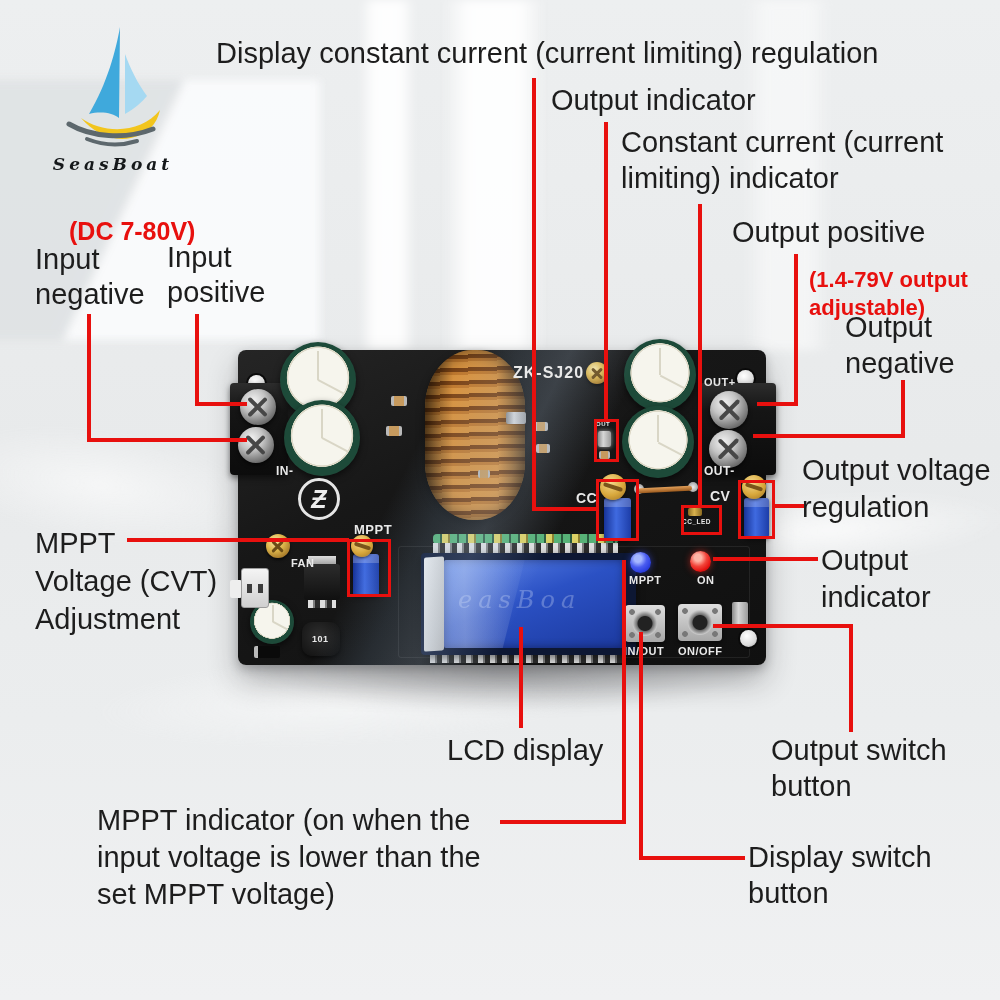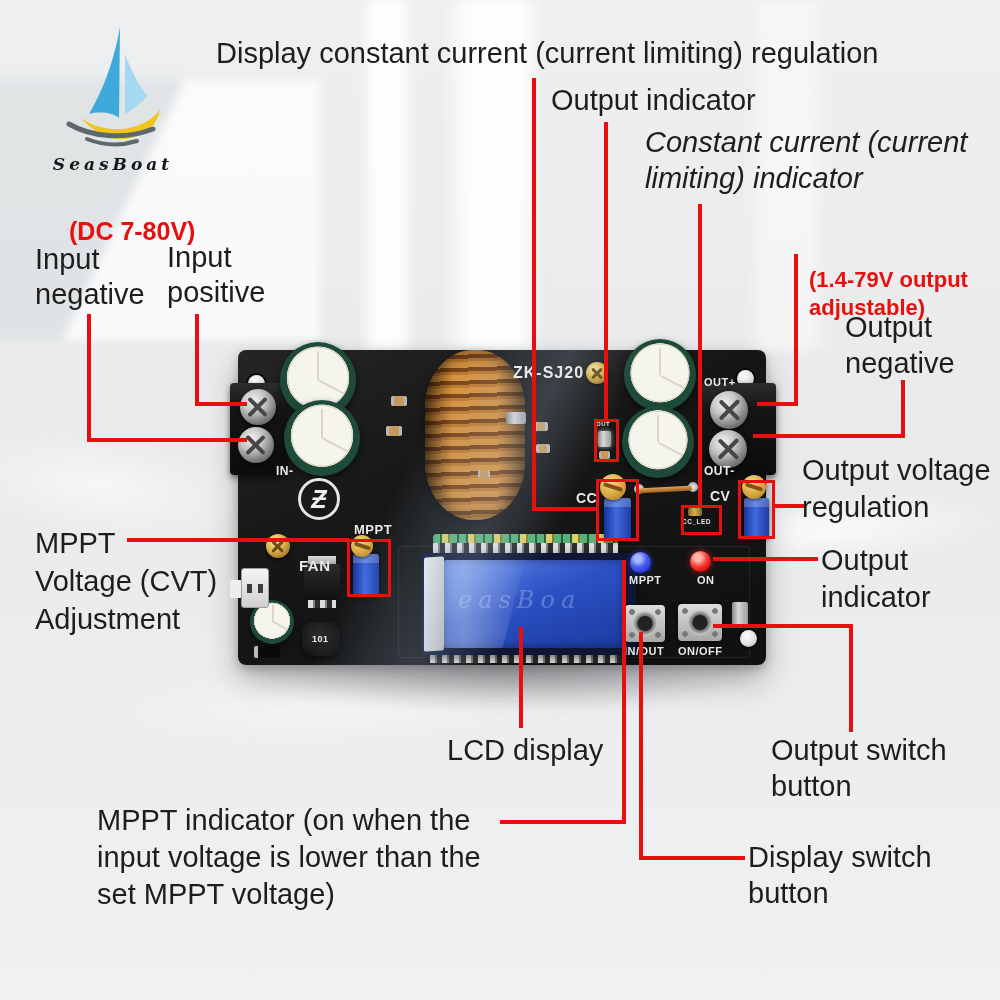--- a/index.html
+++ b/index.html
@@ -195,21 +195,21 @@
     <span class="silk" style="left:444px;top:168px;font-size:6.5px;">CC_LED</span>
 
     <span class="silk" style="left:472px;top:138px;font-size:14px;">CV</span>
     <div class="pot-screw" style="left:504px;top:125px;width:24px;height:24px;"></div>
     <div class="pot-body" style="left:506px;top:148px;width:25px;height:40px;"></div>
 
     <span class="silk" style="left:116px;top:172px;font-size:13px;">MPPT</span>
     <div class="pot-screw" style="left:113px;top:185px;width:22px;height:22px;"></div>
     <div class="pot-body" style="left:115px;top:204px;width:26px;height:42px;"></div>
 
-    <span class="silk" style="left:16px;top:207px;font-size:15px;padding-left:45px;">FAN</span>
+    <span class="silk" style="left:8px;top:207px;font-size:11px;padding-left:45px;">FAN</span>
     <div style="left:-8px;top:230px;width:12px;height:18px;background:#eee;border-radius:2px;z-index:4;"></div>
     <div class="fanconn" style="left:3px;top:218px;width:28px;height:40px;"></div>
 
     <div style="left:70px;top:206px;width:28px;height:10px;background:linear-gradient(#ddd,#999);z-index:4;"></div>
     <div style="left:66px;top:214px;width:36px;height:36px;background:linear-gradient(#2c2c2c,#101010);border-radius:3px;z-index:4;"></div>
     <div class="pins-metal" style="left:70px;top:250px;width:28px;height:8px;"></div>
     <div class="cap" style="left:12px;top:250px;width:44px;height:44px;"></div>
     <div style="left:64px;top:272px;width:38px;height:34px;border-radius:10px;background:radial-gradient(circle at 45% 40%,#2e2e2e,#0d0d0d);z-index:4;box-shadow:0 2px 4px rgba(0,0,0,.6);"></div>
     <span class="silk" style="left:74px;top:284px;font-size:9px;text-align:right;">101</span>
     <div style="left:16px;top:296px;width:26px;height:12px;background:#0a0a0a;border-radius:2px;border-left:4px solid #bbb;z-index:4;"></div>
@@ -269,22 +269,23 @@
   <div class="rl" style="left:500px;top:820px;width:124px;height:4px;"></div>
   <div class="rl" style="left:639px;top:632px;width:4px;height:228px;"></div>
   <div class="rl" style="left:639px;top:856px;width:106px;height:4px;"></div>
   <div class="rl" style="left:713px;top:557px;width:105px;height:4px;"></div>
   <div class="rl" style="left:713px;top:624px;width:140px;height:4px;"></div>
   <div class="rl" style="left:849px;top:624px;width:4px;height:108px;"></div>
   <div class="rl" style="left:774px;top:504px;width:30px;height:4px;"></div>
 
   <div class="lbl" style="left:216px;top:35px;">Display constant current (current limiting) regulation</div>
   <div class="lbl" style="left:551px;top:82px;">Output indicator</div>
-  <div class="lbl" style="left:645px;top:124px;font-style:italic;">Constant current (current
+  <div class="lbl" style="left:621px;top:124px;">Constant current (current
 limiting) indicator</div>
+  <div class="lbl" style="left:732px;top:214px;">Output positive</div>
   <div class="lbl red" style="left:809px;top:256px;font-size:22px;line-height:28px;">(1.4-79V output
 adjustable)</div>
   <div class="lbl" style="left:845px;top:309px;">Output
 negative</div>
   <div class="lbl red" style="left:69px;top:206px;font-size:25px;line-height:30px;">(DC 7-80V)</div>
   <div class="lbl" style="left:35px;top:242px;line-height:35px;">Input
 negative</div>
   <div class="lbl" style="left:167px;top:240px;line-height:35px;">Input
 positive</div>
   <div class="lbl" style="left:35px;top:524px;line-height:38px;">MPPT

